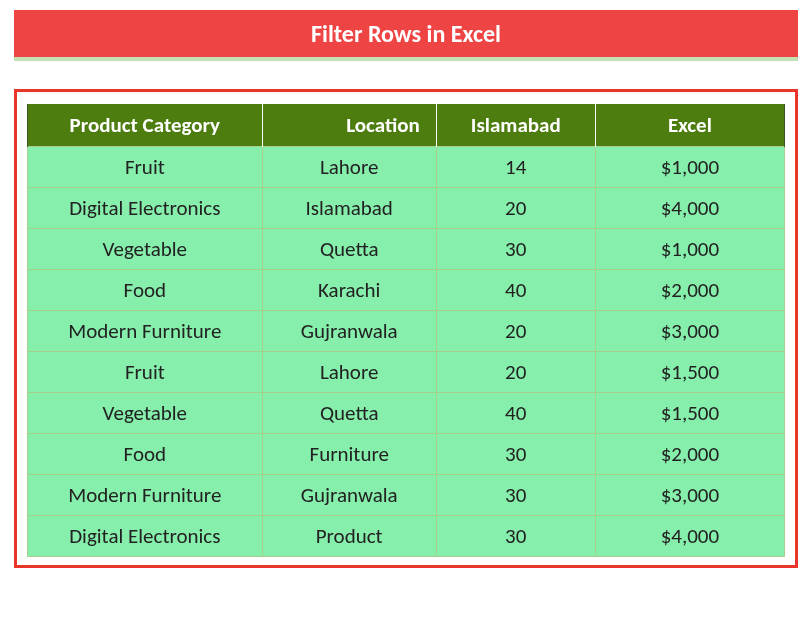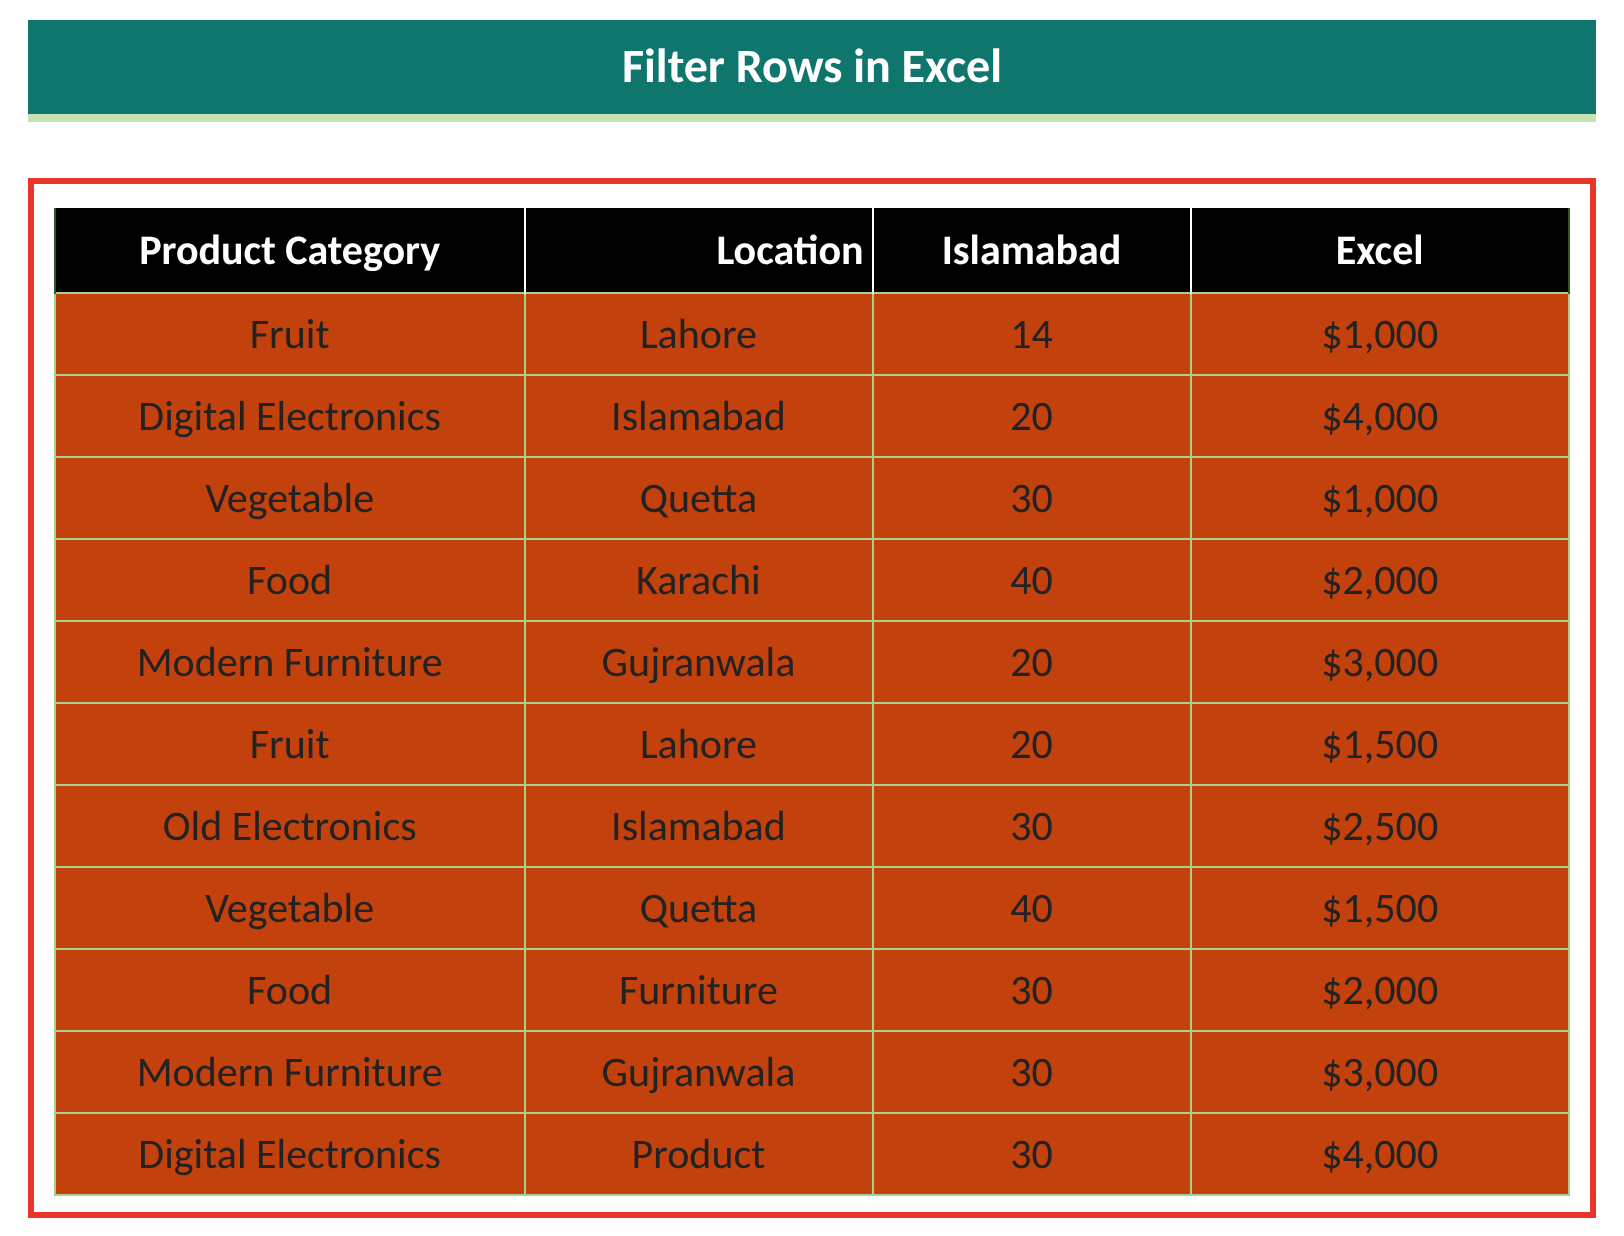--- a/index.html
+++ b/index.html
@@ -8,58 +8,58 @@
       box-sizing: border-box;
     }
     body {
       font-family: Calibri, Arial, sans-serif;
       background: #fff;
       width: 812px;
       height: 618px;
       padding: 10px 14px;
     }
     .title-bar {
-      background: #0f766e;
+      background: #ef4444;
       color: #fff;
       font-weight: bold;
       font-size: 24px;
       text-align: center;
       padding: 9px 0;
       border-bottom: 4px solid #c5e0b3;
     }
     .table-wrap {
       margin-top: 28px;
       border: 3px solid #e8362b;
       padding: 12px 10px 8px 10px;
     }
     table {
       width: 100%;
       border-collapse: collapse;
       font-size: 21px;
     }
     thead th {
-      background: #000000;
+      background: #4d7c0f;
       color: #fff;
       font-weight: bold;
       text-align: center;
-      padding: 8px 4px;
+      padding: 8px 16px;
       border-left: 1px solid #fff;
       border-right: 1px solid #fff;
     }
     thead th:first-child {
       border-left: 1px solid #385723;
     }
     thead th:last-child {
       border-right: 1px solid #385723;
     }
     tbody td {
       text-align: center;
       padding: 7px 4px;
       border: 1px solid #a8d08d;
-      background: #c2410c;
+      background: #86efac;
       color: #222;
     }
     .col-category { width: 31%; }
     .col-location { width: 23%; text-align: right; }
     .col-quantity { width: 21%; }
     .col-sales { width: 25%; }
   </style>
 </head>
 <body>
 
@@ -106,26 +106,20 @@
           <td>20</td>
           <td>$3,000</td>
         </tr>
         <tr>
           <td>Fruit</td>
           <td>Lahore</td>
           <td>20</td>
           <td>$1,500</td>
         </tr>
         <tr>
-          <td>Old Electronics</td>
-          <td>Islamabad</td>
-          <td>30</td>
-          <td>$2,500</td>
-        </tr>
-        <tr>
           <td>Vegetable</td>
           <td>Quetta</td>
           <td>40</td>
           <td>$1,500</td>
         </tr>
         <tr>
           <td>Food</td>
           <td>Furniture</td>
           <td>30</td>
           <td>$2,000</td>

